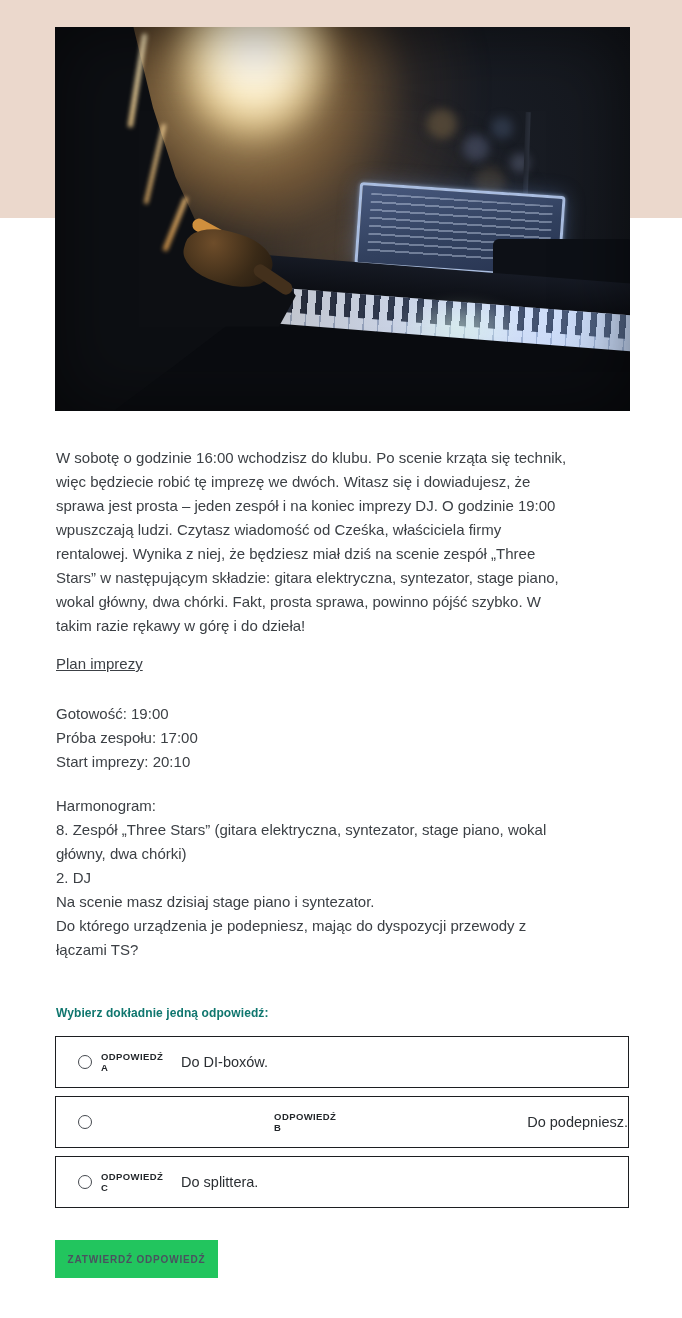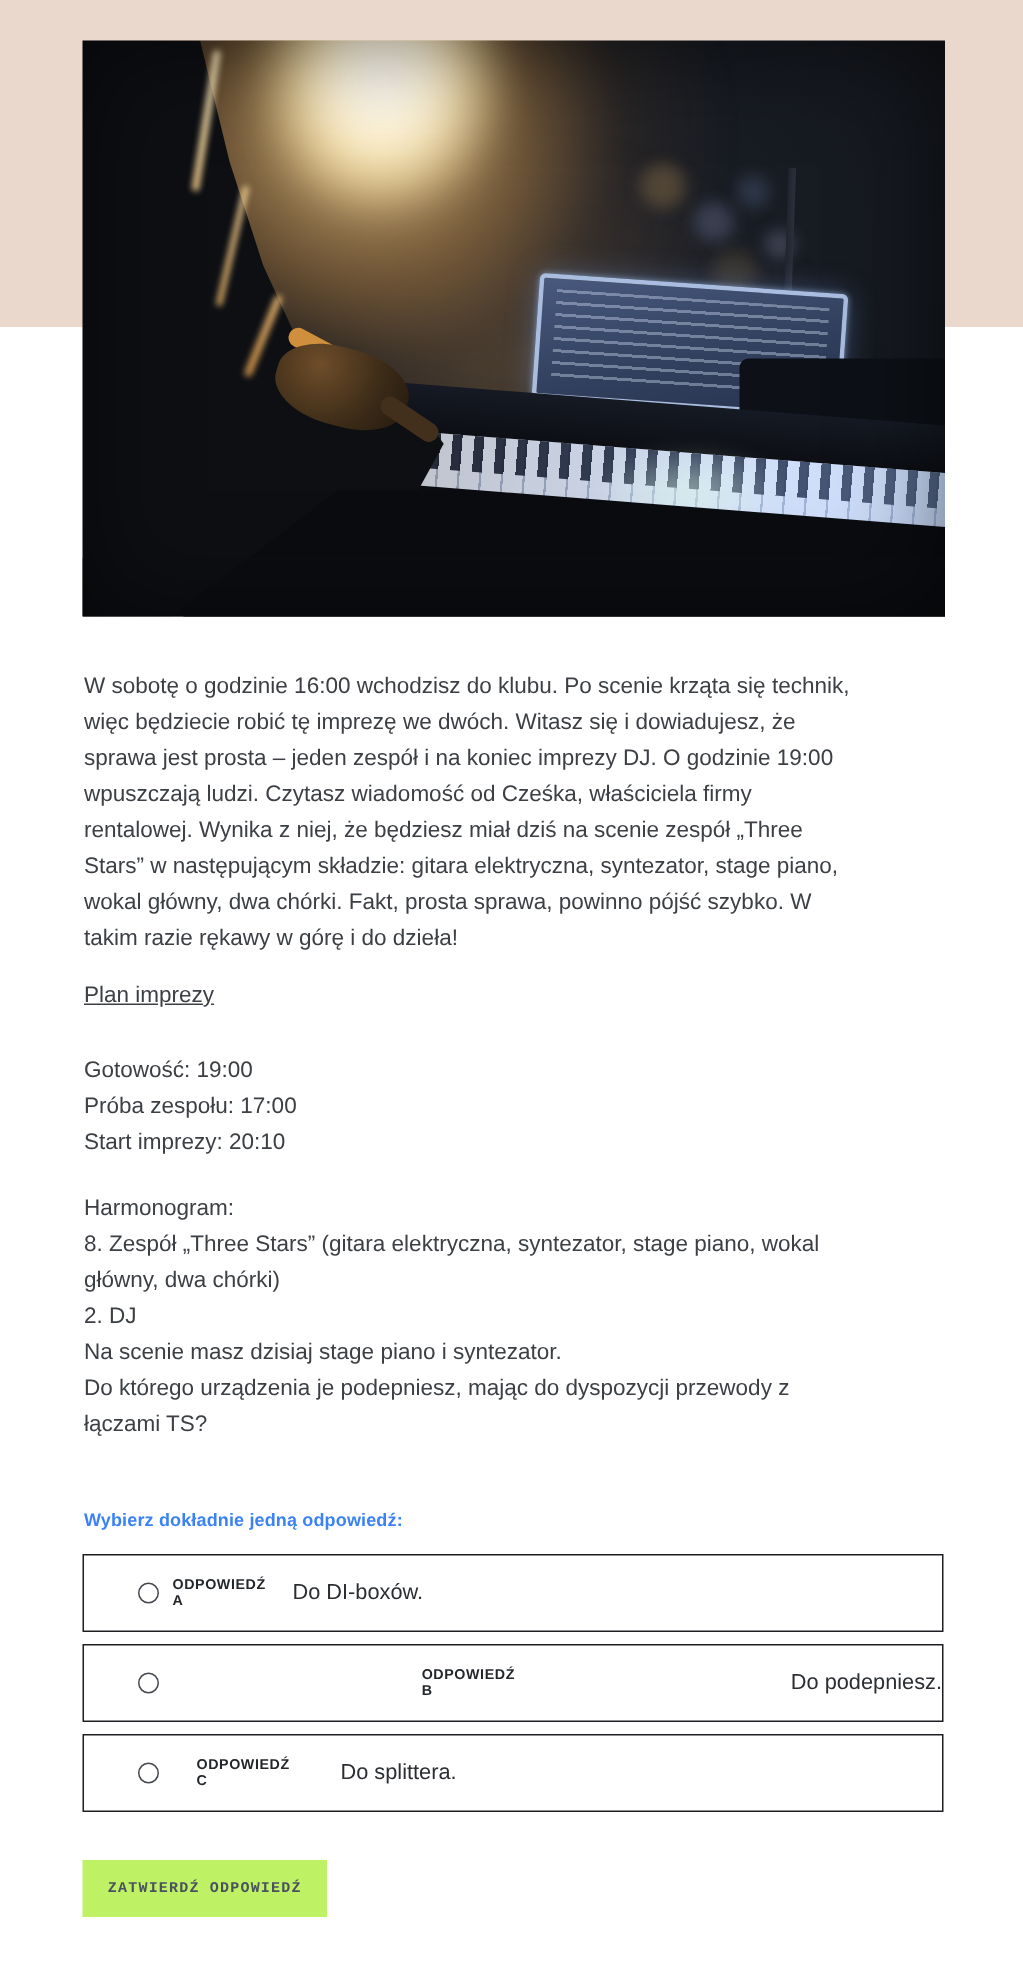--- a/index.html
+++ b/index.html
@@ -88,37 +88,37 @@
   .vignette { position: absolute; inset: 0; box-shadow: inset 0 0 70px rgba(0,0,0,0.55); }
 
   
   .bodytext { position: absolute; left: 56px; width: 556px; font-size: 15px;
     line-height: 24px; color: #3c4045; white-space: pre-line; }
   .intro     { top: 446px; }
   .plan-title{ top: 652px; text-decoration: underline; }
   .plan-lines{ top: 702px; }
   .schedule  { top: 794px; }
   .choose-prompt { position: absolute; left: 56px; top: 1006px; font-size: 12px;
-    font-weight: bold; color: #3b82f6; letter-spacing: 0.1px; }
+    font-weight: bold; color: #0f766e; letter-spacing: 0.1px; }
 
   
   .answer-row { position: absolute; left: 55px; width: 574px; height: 52px;
     border: 1px solid #1c1e21; background: #ffffff;
-    display: flex; align-items: center; padding-left: 36px; cursor: pointer; }
-  .row-a { top: 1036px; } .row-b { top: 1096px; justify-content: space-between; } .row-c { top: 1156px; gap: 16px; }
+    display: flex; align-items: center; padding-left: 22px; cursor: pointer; }
+  .row-a { top: 1036px; } .row-b { top: 1096px; justify-content: space-between; } .row-c { top: 1156px; }
   .radio { width: 14px; height: 14px; border: 1.5px solid #45494f; border-radius: 50%;
     background: #fff; flex: 0 0 auto; margin-right: 9px; }
   .ans-label { width: 72px; font-size: 9.5px; font-weight: bold; color: #23272b;
     letter-spacing: 0.4px; flex: 0 0 auto; }
   .ans-text { font-size: 14.5px; color: #2b2f33; margin-left: 8px; }
 
   
   .submit-btn { position: absolute; left: 55px; top: 1240px; width: 163px; height: 38px;
-    background: #bef264; border: none; cursor: pointer;
-    font-family: Liberation Mono, monospace; font-size: 10px; font-weight: bold;
+    background: #22c55e; border: none; cursor: pointer;
+    font-family: Liberation Sans, sans-serif; font-size: 10px; font-weight: bold;
     letter-spacing: 0.8px; color: #4a525f; }
 </style>
 </head>
 <body>
 
 <div class="top-band"></div>
 
 <div class="photo">
   <div class="layer haze-mid"></div>
   <div class="layer glow-outer"></div>

